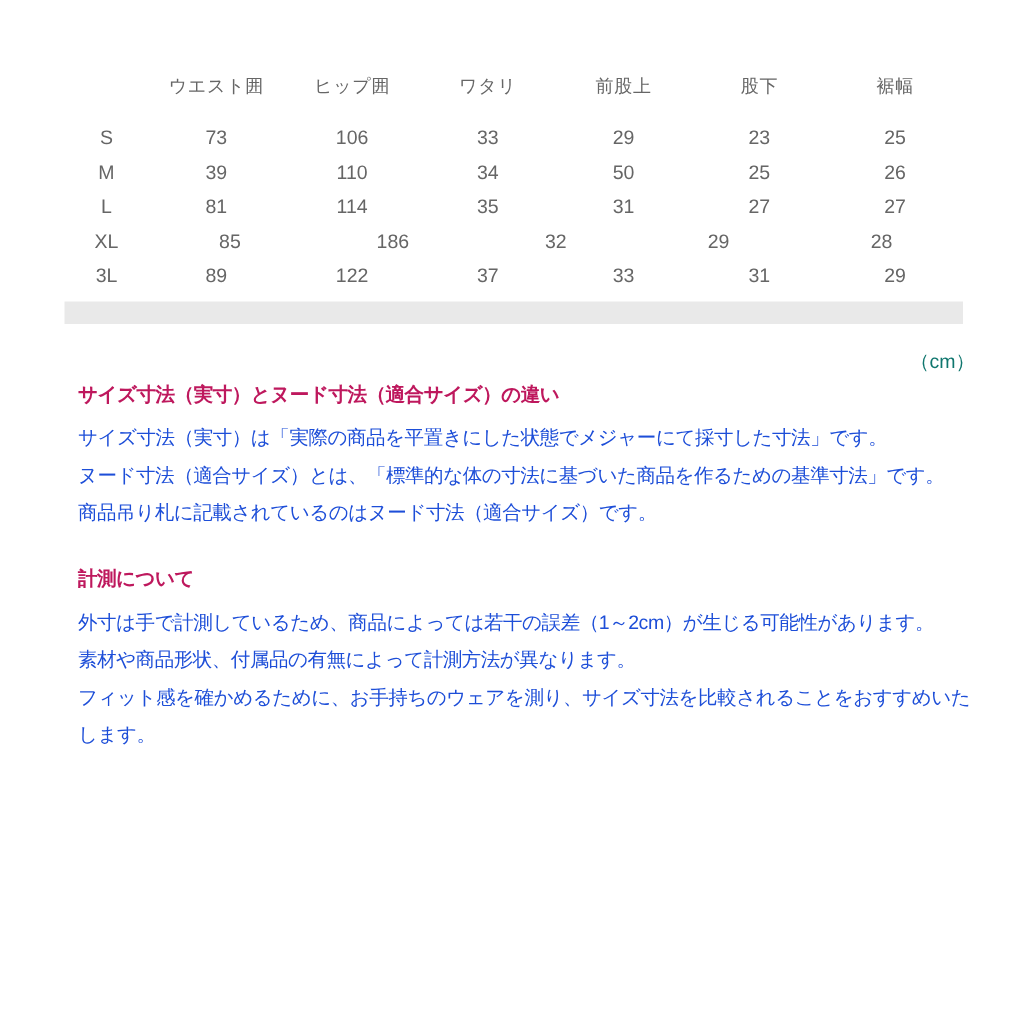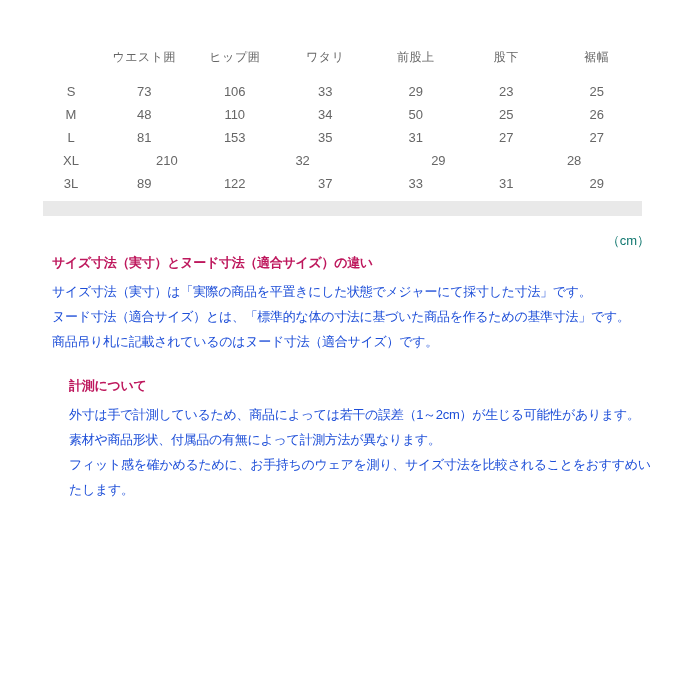--- a/index.html
+++ b/index.html
@@ -76,21 +76,20 @@
 
   
   .notes {
     position: absolute;
     left: 52px;
     top: 253px;
     width: 600px;
   }
   .note-section + .note-section {
     margin-top: 22px;
-    margin-left: 17px;
   }
   .note-heading {
     font-size: 13px;
     font-weight: bold;
     color: #be185d;
     line-height: 20px;
     margin: 0 0 6px 0;
     letter-spacing: -0.3px;
   }
   .note-line {
@@ -120,41 +119,42 @@
     <div class="cell">73</div>
     <div class="cell">106</div>
     <div class="cell">33</div>
     <div class="cell">29</div>
     <div class="cell">23</div>
     <div class="cell">25</div>
   </div>
 
   <div class="trow data-row">
     <div class="cell size-cell">M</div>
-    <div class="cell">48</div>
+    <div class="cell">39</div>
     <div class="cell">110</div>
     <div class="cell">34</div>
     <div class="cell">50</div>
     <div class="cell">25</div>
     <div class="cell">26</div>
   </div>
 
   <div class="trow data-row">
     <div class="cell size-cell">L</div>
     <div class="cell">81</div>
-    <div class="cell">153</div>
+    <div class="cell">114</div>
     <div class="cell">35</div>
     <div class="cell">31</div>
     <div class="cell">27</div>
     <div class="cell">27</div>
   </div>
 
   <div class="trow data-row">
     <div class="cell size-cell">XL</div>
-    <div class="cell">210</div>
+    <div class="cell">85</div>
+    <div class="cell">186</div>
     <div class="cell">32</div>
     <div class="cell">29</div>
     <div class="cell">28</div>
   </div>
 
   <div class="trow data-row">
     <div class="cell size-cell">3L</div>
     <div class="cell">89</div>
     <div class="cell">122</div>
     <div class="cell">37</div>

